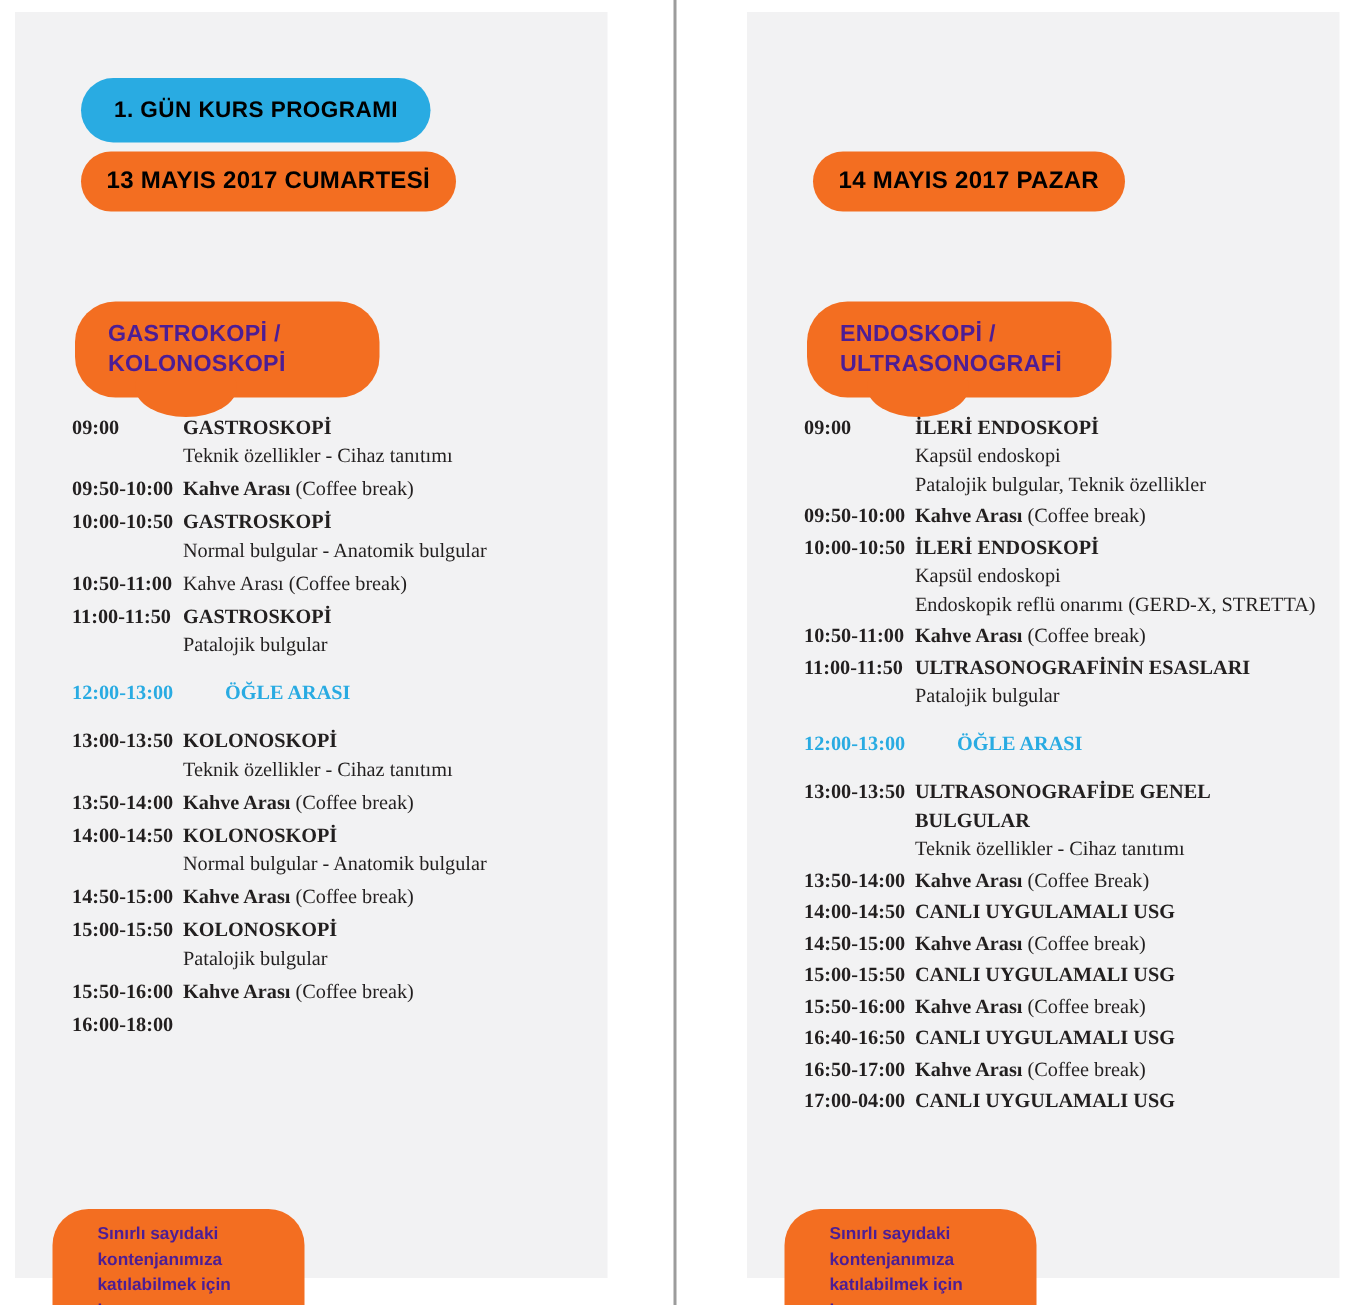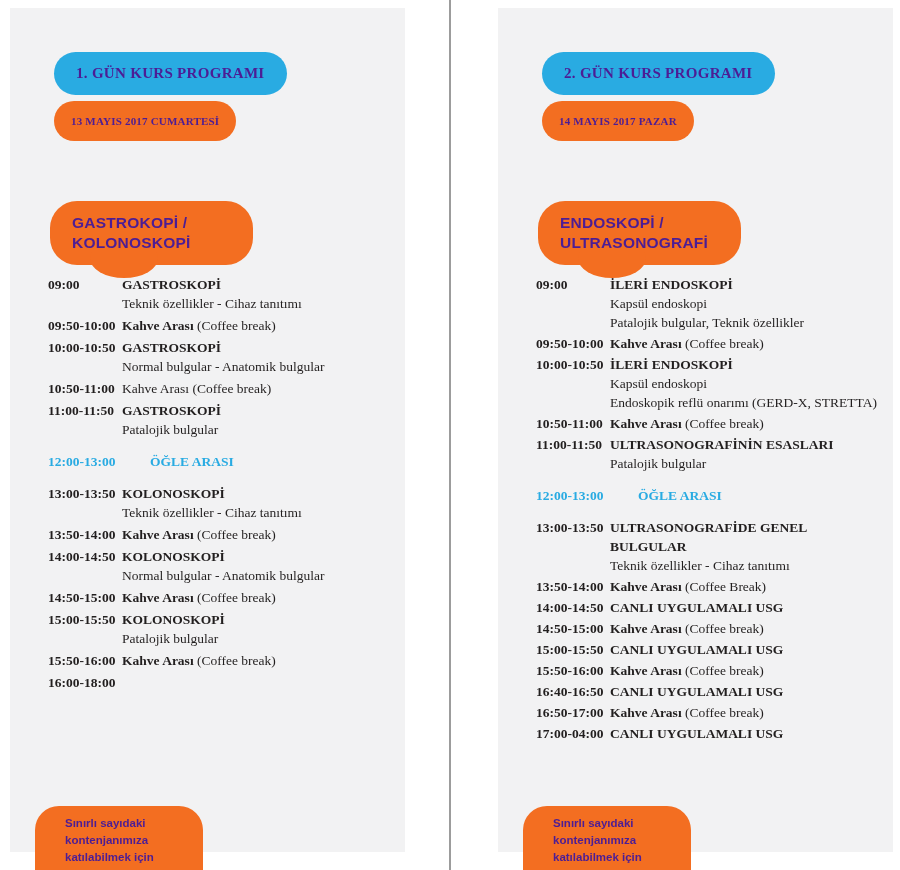--- a/index.html
+++ b/index.html
@@ -16,30 +16,30 @@
   }
   .panel {
     position:absolute; top:8px; width:395px; height:844px;
     background:var(--panel,#f2f2f3);
   }
   .panel-left  { left:10px; }
   .panel-right { left:498px; }
 
   .badge {
     position:absolute; display:inline-flex; align-items:center;
-    color:#4c1d95; font-weight:bold; white-space:nowrap;font-family:Liberation Serif, serif;
+    color:#000000; font-weight:bold; white-space:nowrap;
   }
   .badge-day {
     left:44px; top:44px; height:43px; padding:0 22px;
     border-radius:22px; font-size:15px; letter-spacing:.3px;
     background:var(--blue,#29abe2);
   }
   .badge-date {
     left:44px; top:93px; height:40px; padding:0 17px;
-    border-radius:20px; font-size:11px; letter-spacing:.2px;
+    border-radius:20px; font-size:16px; letter-spacing:.2px;
     background:var(--orange,#f36e21);
   }
 
   .bubble {
     position:absolute; color:#4c1d95; font-weight:bold;
     background:var(--orange,#f36e21); z-index:0;margin-top:21px;
   }
   .bubble::after {
     content:""; position:absolute; z-index:-1;
     background:var(--orange,#f36e21); border-radius:50%;
@@ -169,21 +169,20 @@
       </div>
     </div>
   <div class="bubble note-bubble">
     <div>Sınırlı sayıdaki kontenjanımıza</div>
     <div>katılabilmek için başvurunuzu</div>
     <div>erkenden yapın!</div>
   </div>
 </section>
 
 <section class="panel panel-right">
-  <div class="badge badge-day">2. GÜN KURS PROGRAMI</div>
   <div class="badge badge-date">14 MAYIS 2017 PAZAR</div>
   <div class="bubble section-bubble">
     <div>ENDOSKOPİ /</div>
     <div>ULTRASONOGRAFİ</div>
   </div>
   <div class="schedule">
       <div class="row session">
         <div class="time">09:00</div>
         <div class="content">
           <div class="title"><span class="strong">İLERİ ENDOSKOPİ</span></div>

